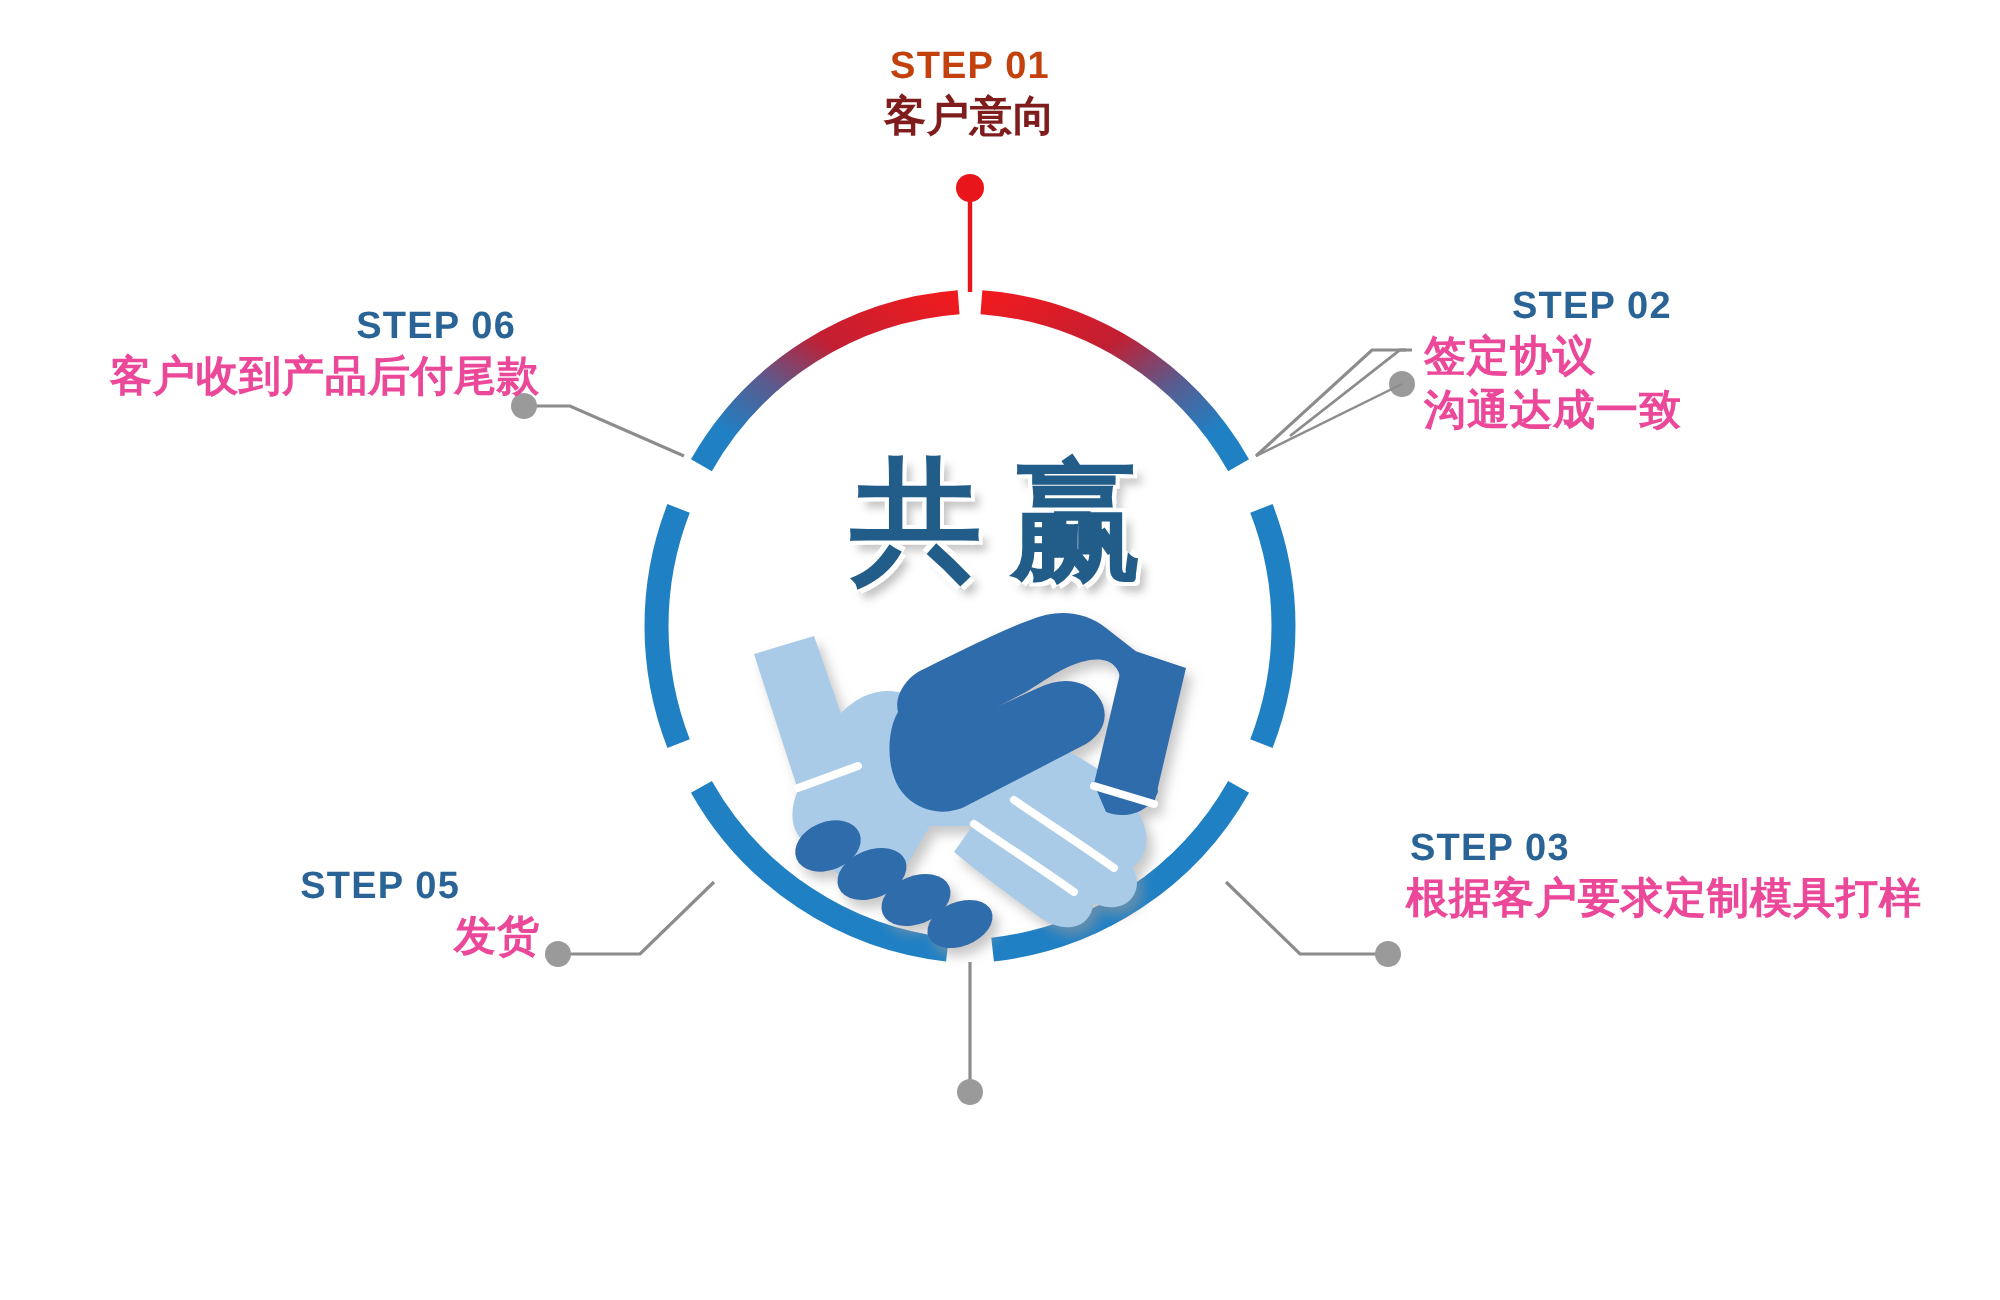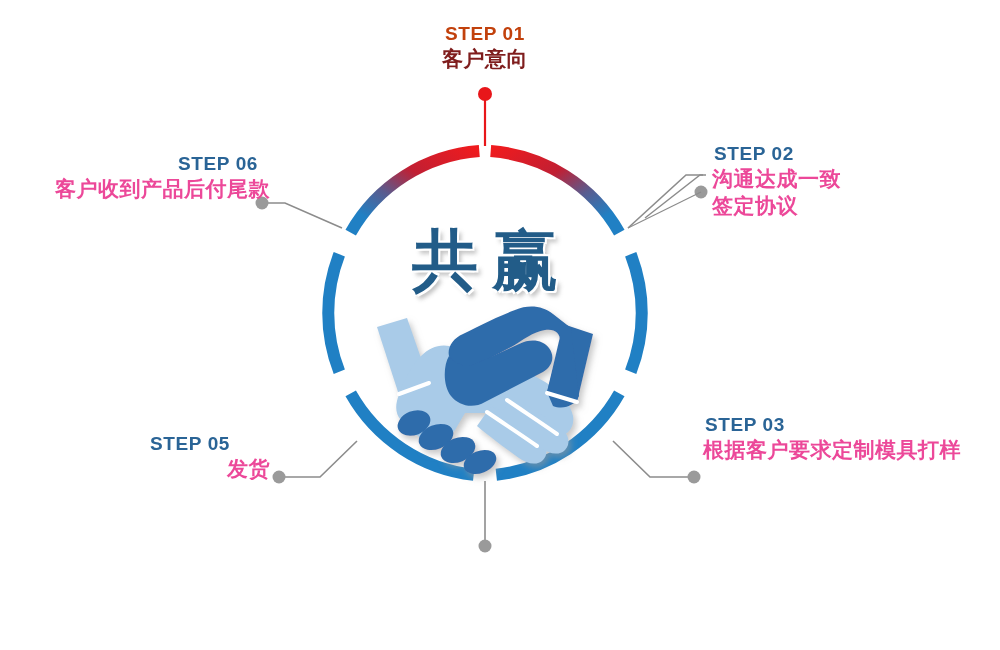--- a/index.html
+++ b/index.html
@@ -52,29 +52,29 @@
   .al-left  { text-align: left; }
   .al-center{ text-align: center; }
 
   
   #step-01 { left: 355px; top: 22px;  width: 260px; }
   #step-02 { left: 712px; top: 142px; width: 270px; }
   #step-03 { left: 703px; top: 413px; width: 290px; }
   #step-04 { left: 355px; top: 560px; width: 260px; }
   #step-05 { left: 10px;  top: 432px; width: 260px; }
   #step-06 { left: 10px;  top: 152px; width: 260px; }
-  #step-02 .step-num { padding-left: 2px; }
+  #step-02 .step-num { padding-left: 2px; margin-left: 42px; }
   #step-03 .step-num { padding-left: 2px; }
 
   .center-word {
     position: absolute;
     left: 385px;
     top: 216px;
     width: 200px;
-    text-align: center;
+    text-align: right;
     font-size: 66px;
     font-weight: 700;
     color: #225c88;
     letter-spacing: 14px;
     text-indent: 14px;
     font-family: "DejaVu Sans", "Liberation Sans", sans-serif;
     text-shadow:
       -2px -2px 0 #ffffff,
        2px -2px 0 #ffffff,
       -2px  2px 0 #ffffff,
@@ -216,22 +216,22 @@
   <div class="step-block al-center step-accent" id="step-01">
     <div class="step-num">STEP 01</div>
     <div class="step-title">
       <span class="ln">客户意向</span>
     </div>
   </div>
 
   <div class="step-block al-left" id="step-02">
     <div class="step-num">STEP 02</div>
     <div class="step-title">
+      <span class="ln">签定协议</span>
       <span class="ln">沟通达成一致</span>
-      <span class="ln">签定协议</span>
     </div>
   </div>
 
   <div class="step-block al-left" id="step-03">
     <div class="step-num">STEP 03</div>
     <div class="step-title">
       <span class="ln">根据客户要求定制模具打样</span>
     </div>
   </div>
 

